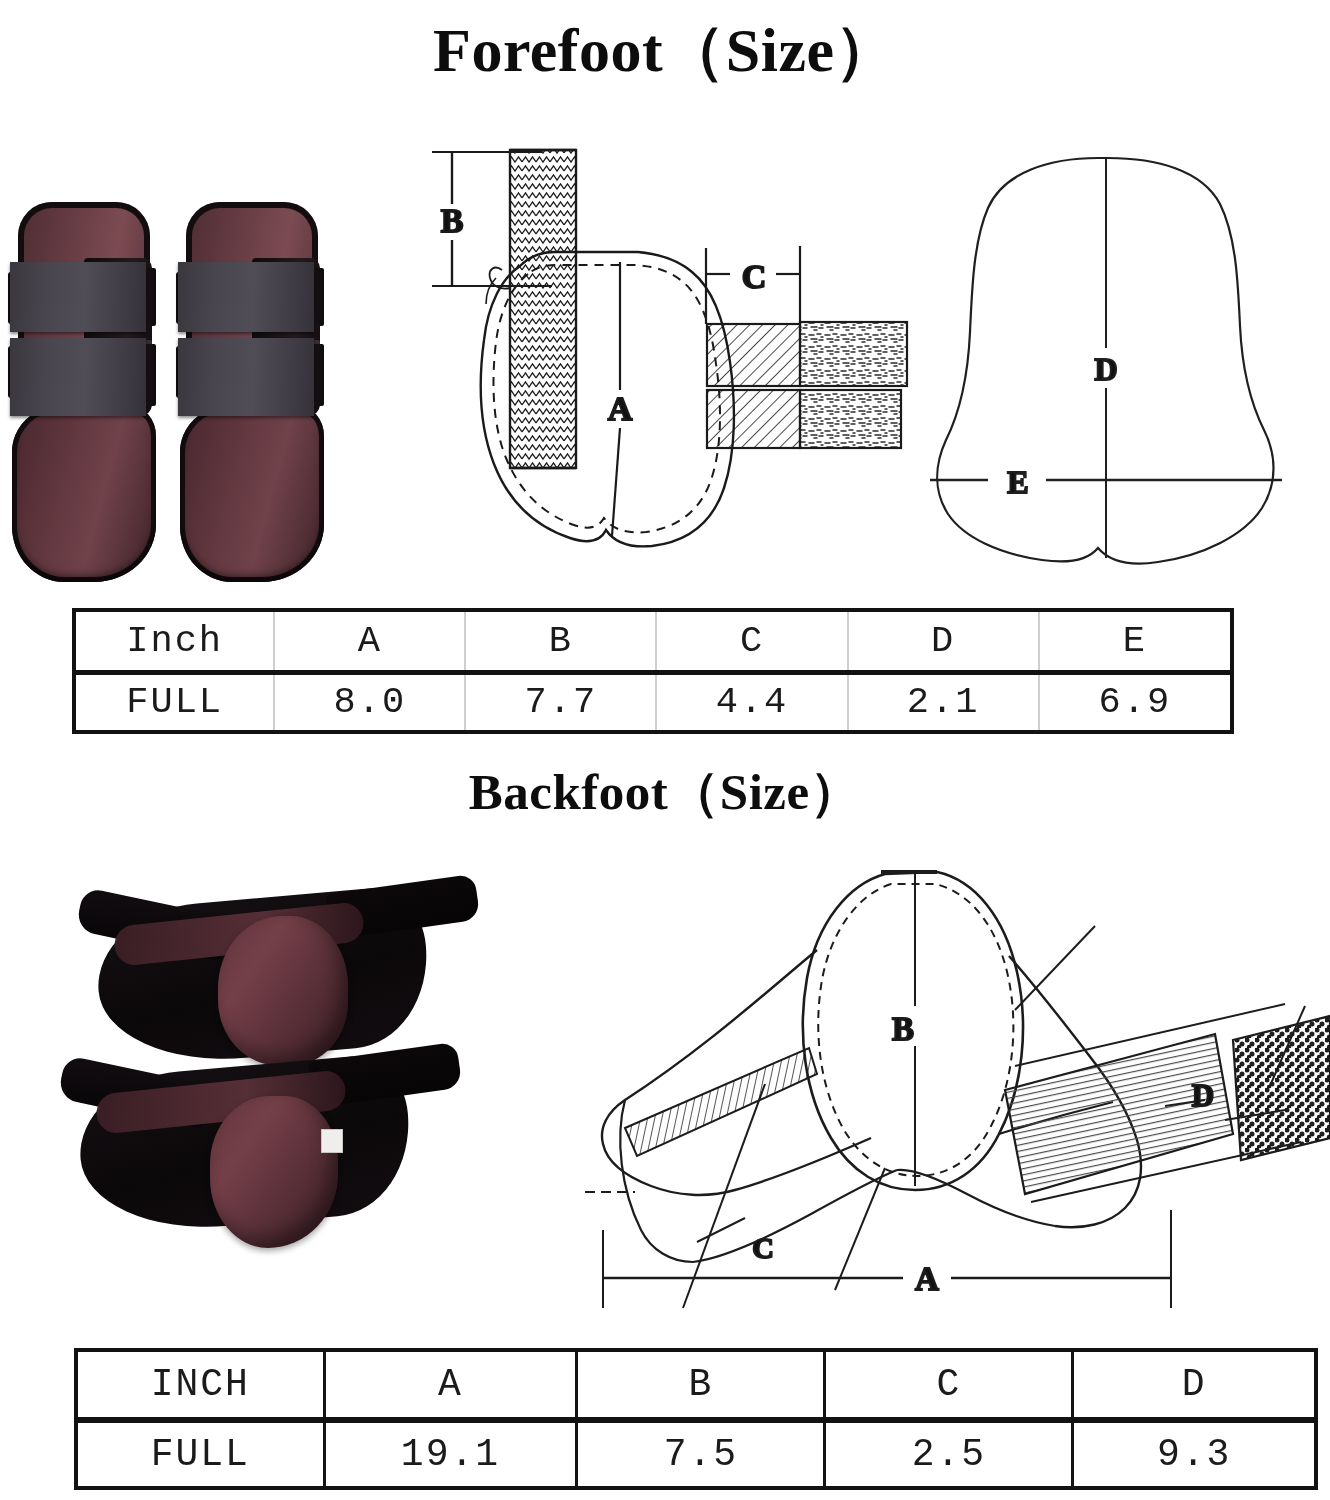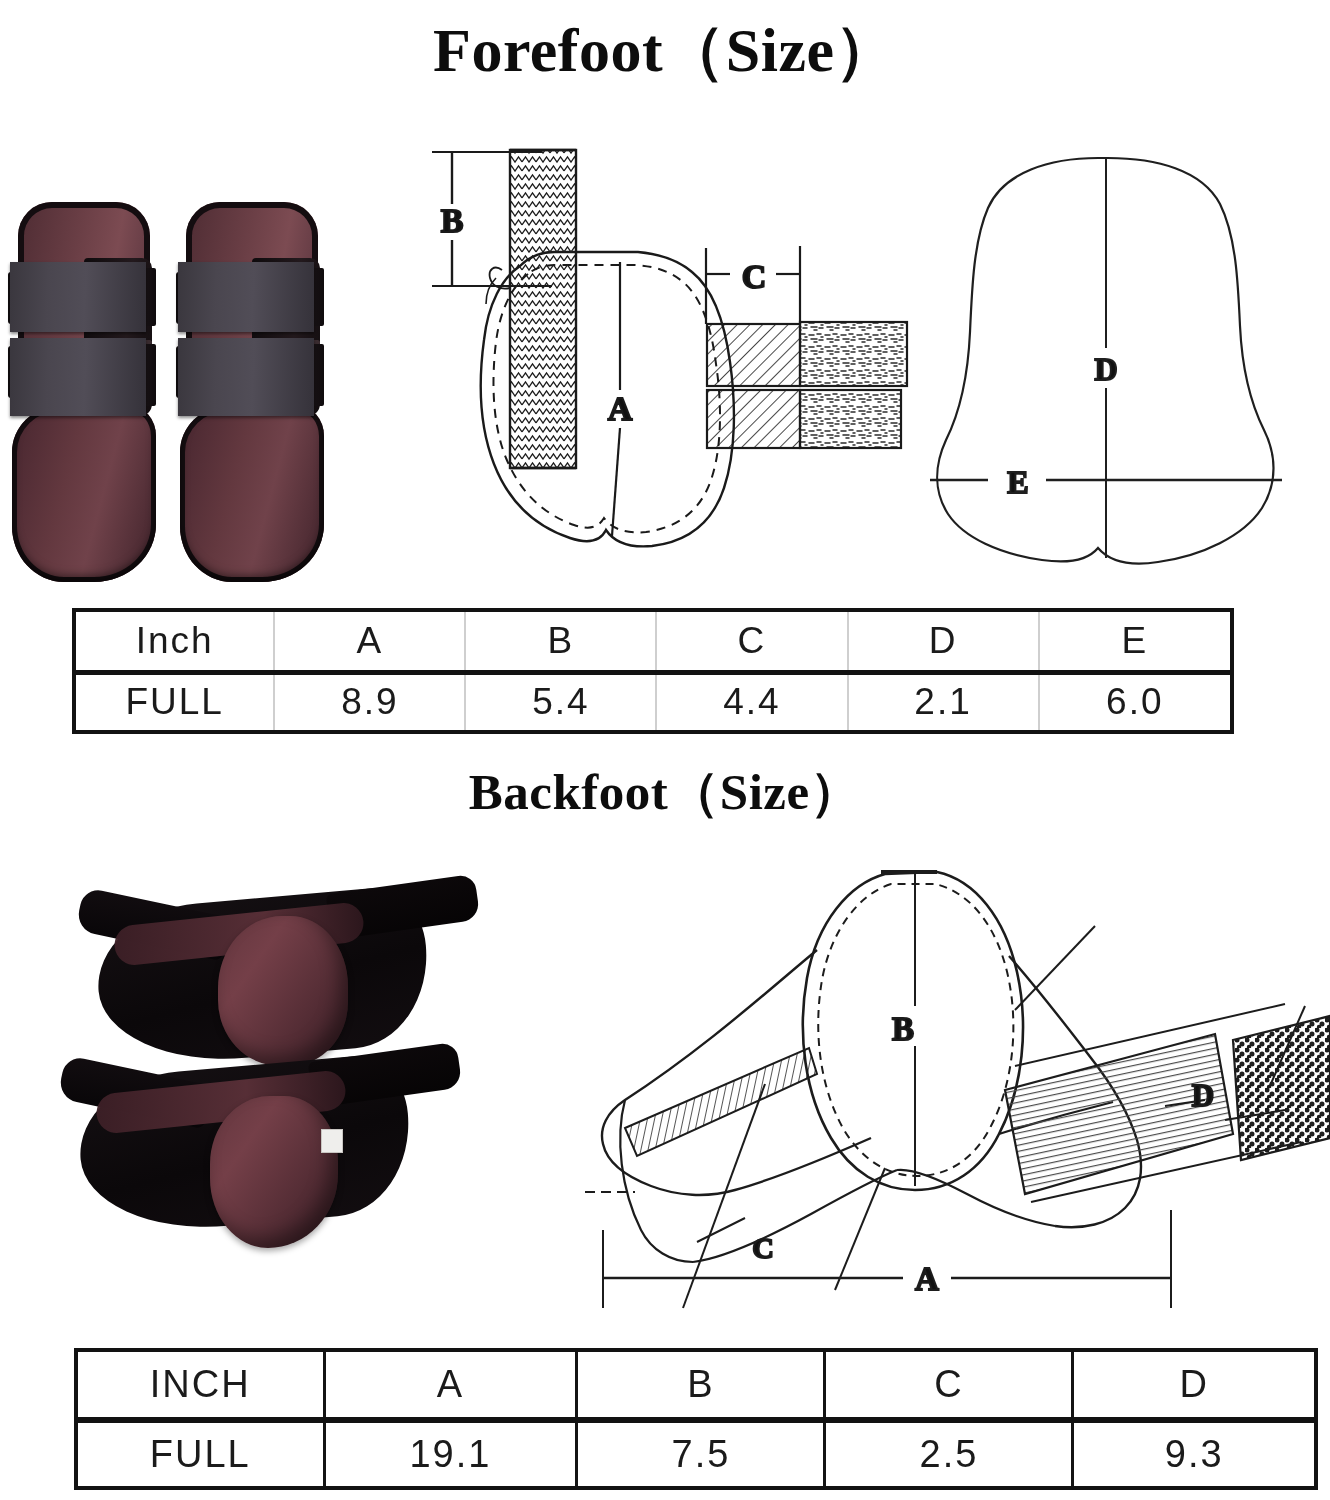--- a/index.html
+++ b/index.html
@@ -163,21 +163,21 @@
     font-family: "Liberation Serif", serif;
     font-weight: bold;
     fill: #111;
   }
 
   
   .sizetable {
     position: absolute;
     border-collapse: collapse;
     background: #fff;
-    font-family: Liberation Sans, sans-serif;
+    font-family: Liberation Mono, monospace;
     table-layout: fixed;
   }
   #table-forefoot {
     left: 72px; top: 608px; width: 1162px; height: 126px;
     border: 4px solid #121212;
   }
   #table-backfoot {
     left: 74px; top: 1348px; width: 1244px; height: 142px;
     border: 4px solid #121212;
   }
@@ -420,25 +420,25 @@
     <tr class="headrow">
       <td class="label">Inch</td>
       <td>A</td>
       <td>B</td>
       <td>C</td>
       <td>D</td>
       <td>E</td>
     </tr>
     <tr class="datarow">
       <td class="label">FULL</td>
-      <td>8.9</td>
-      <td>5.4</td>
+      <td>8.0</td>
+      <td>7.7</td>
       <td>4.4</td>
       <td>2.1</td>
-      <td>6.0</td>
+      <td>6.9</td>
     </tr>
   </tbody>
 </table>
 
 <table class="sizetable" id="table-backfoot">
   <colgroup>
     <col style="width:20%">
       <col style="width:20.4%">
       <col style="width:20%">
     <col style="width:20%">

